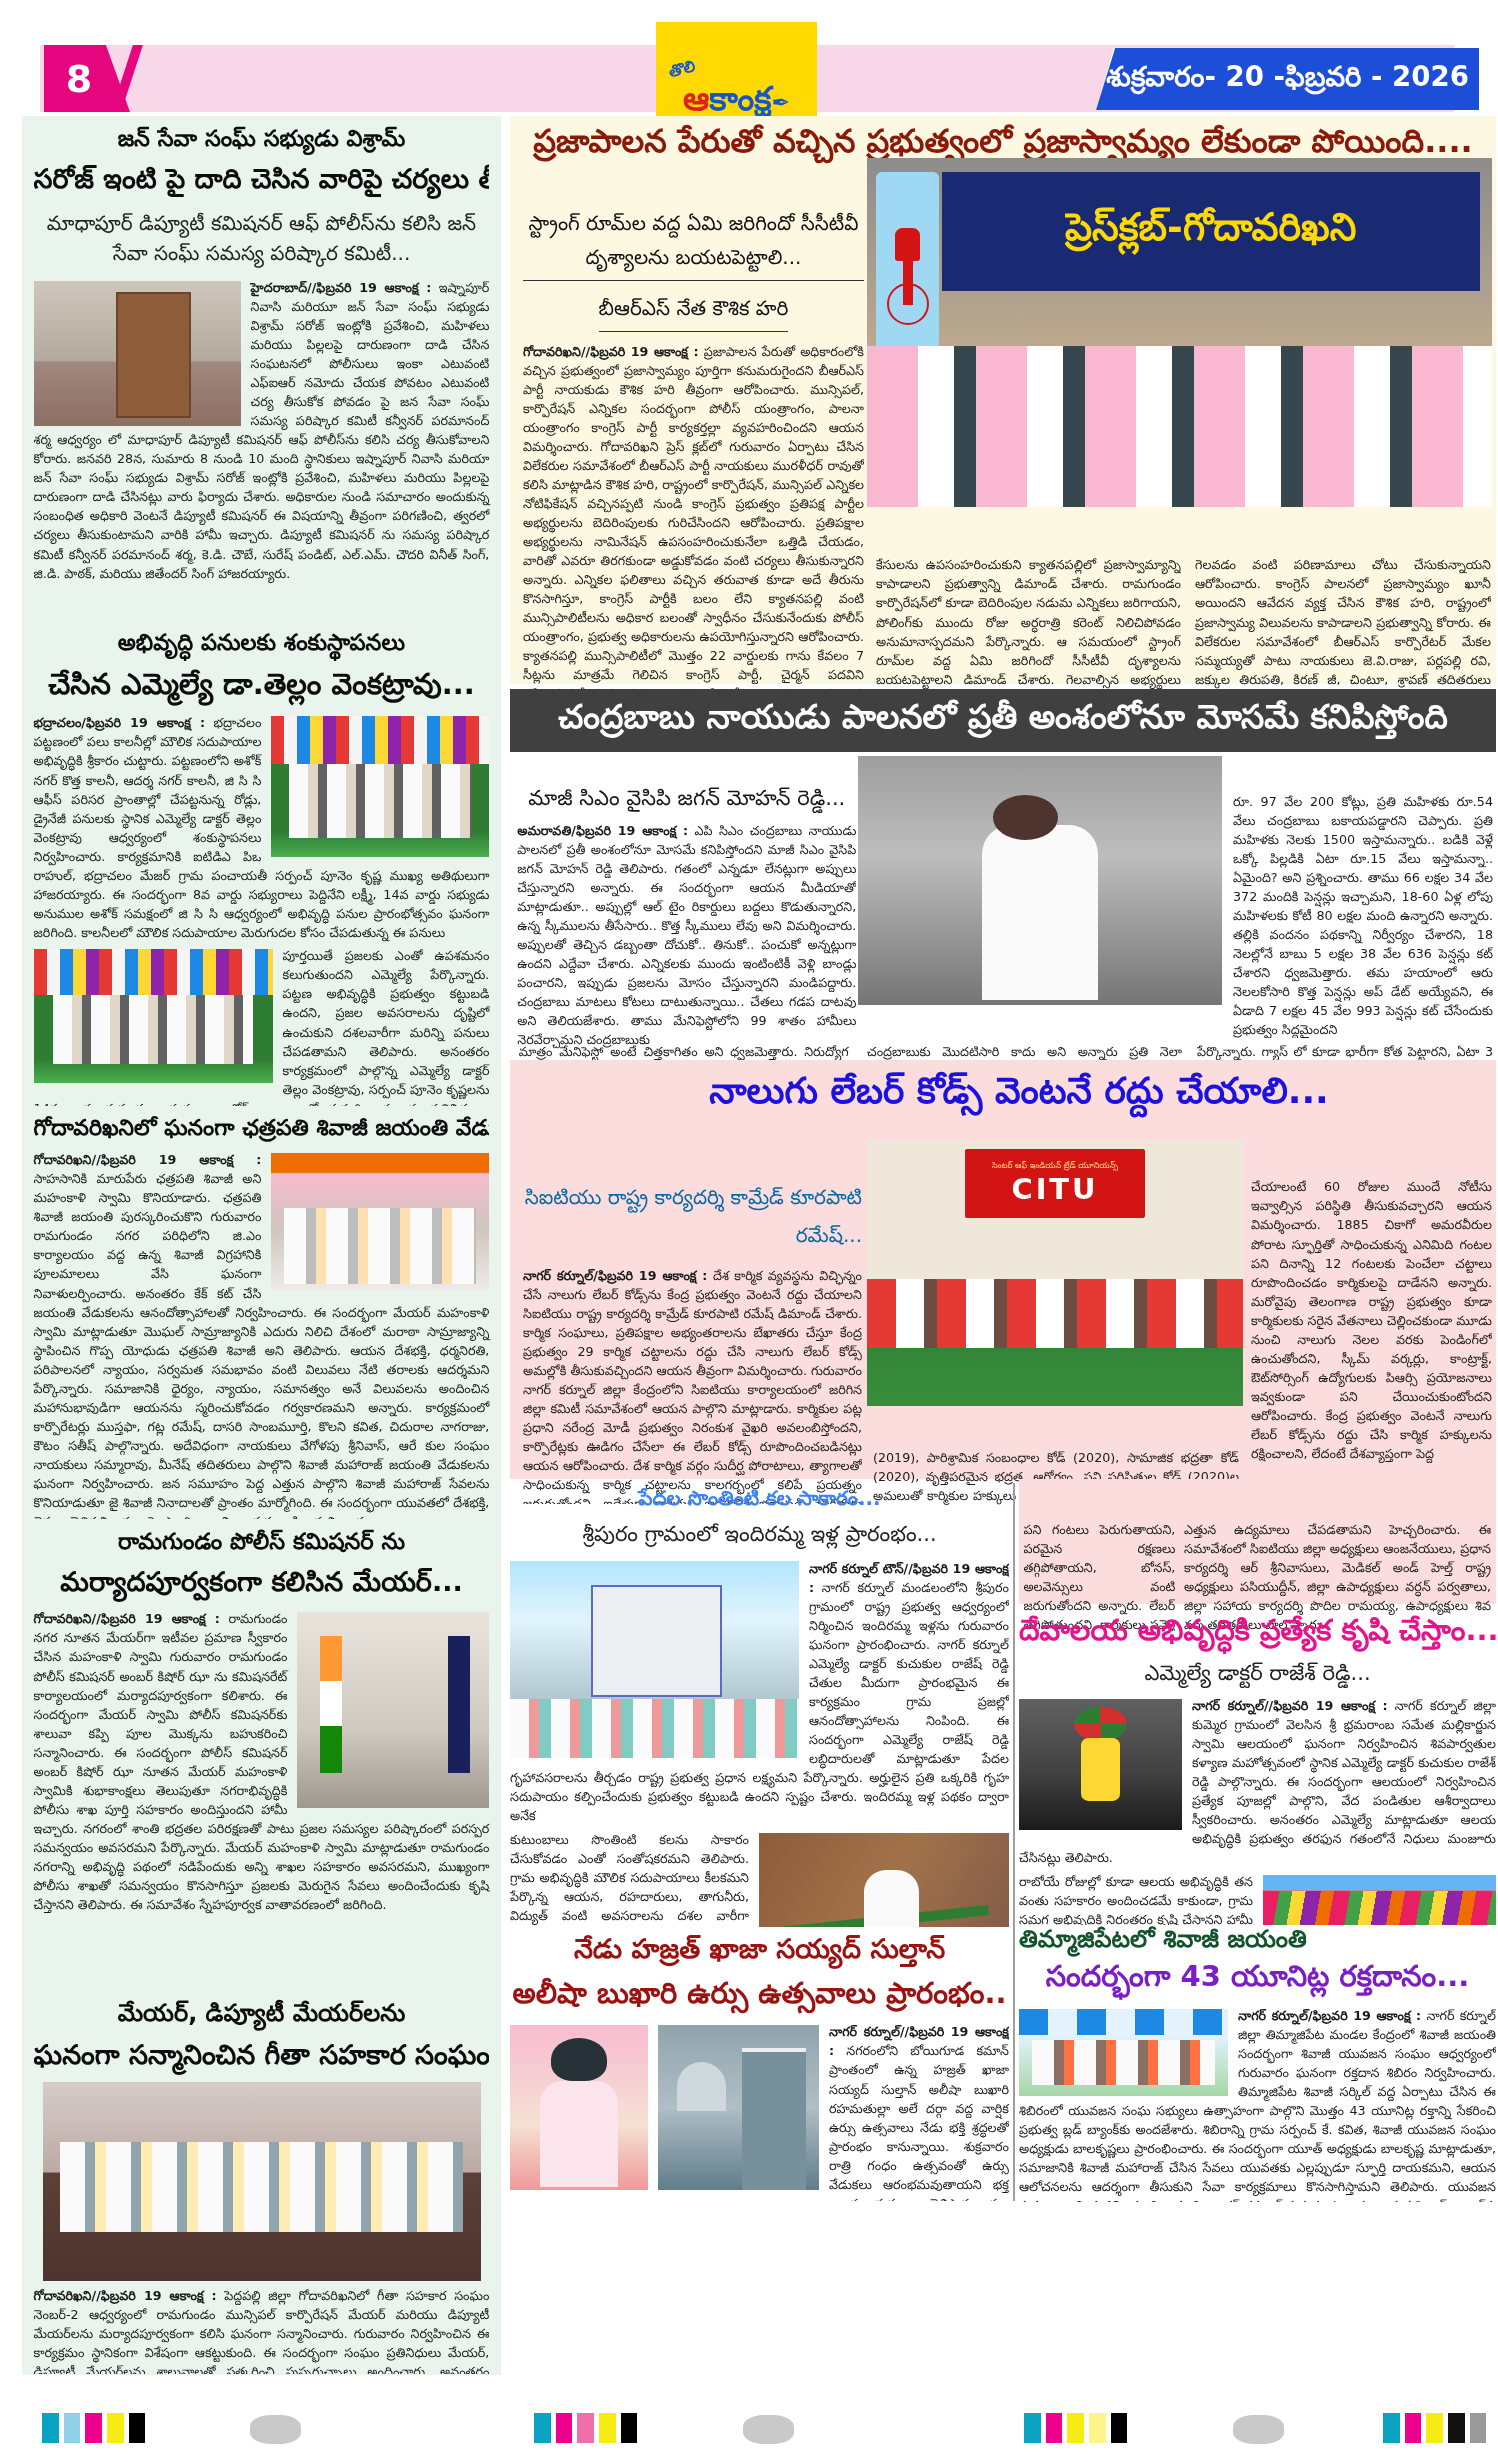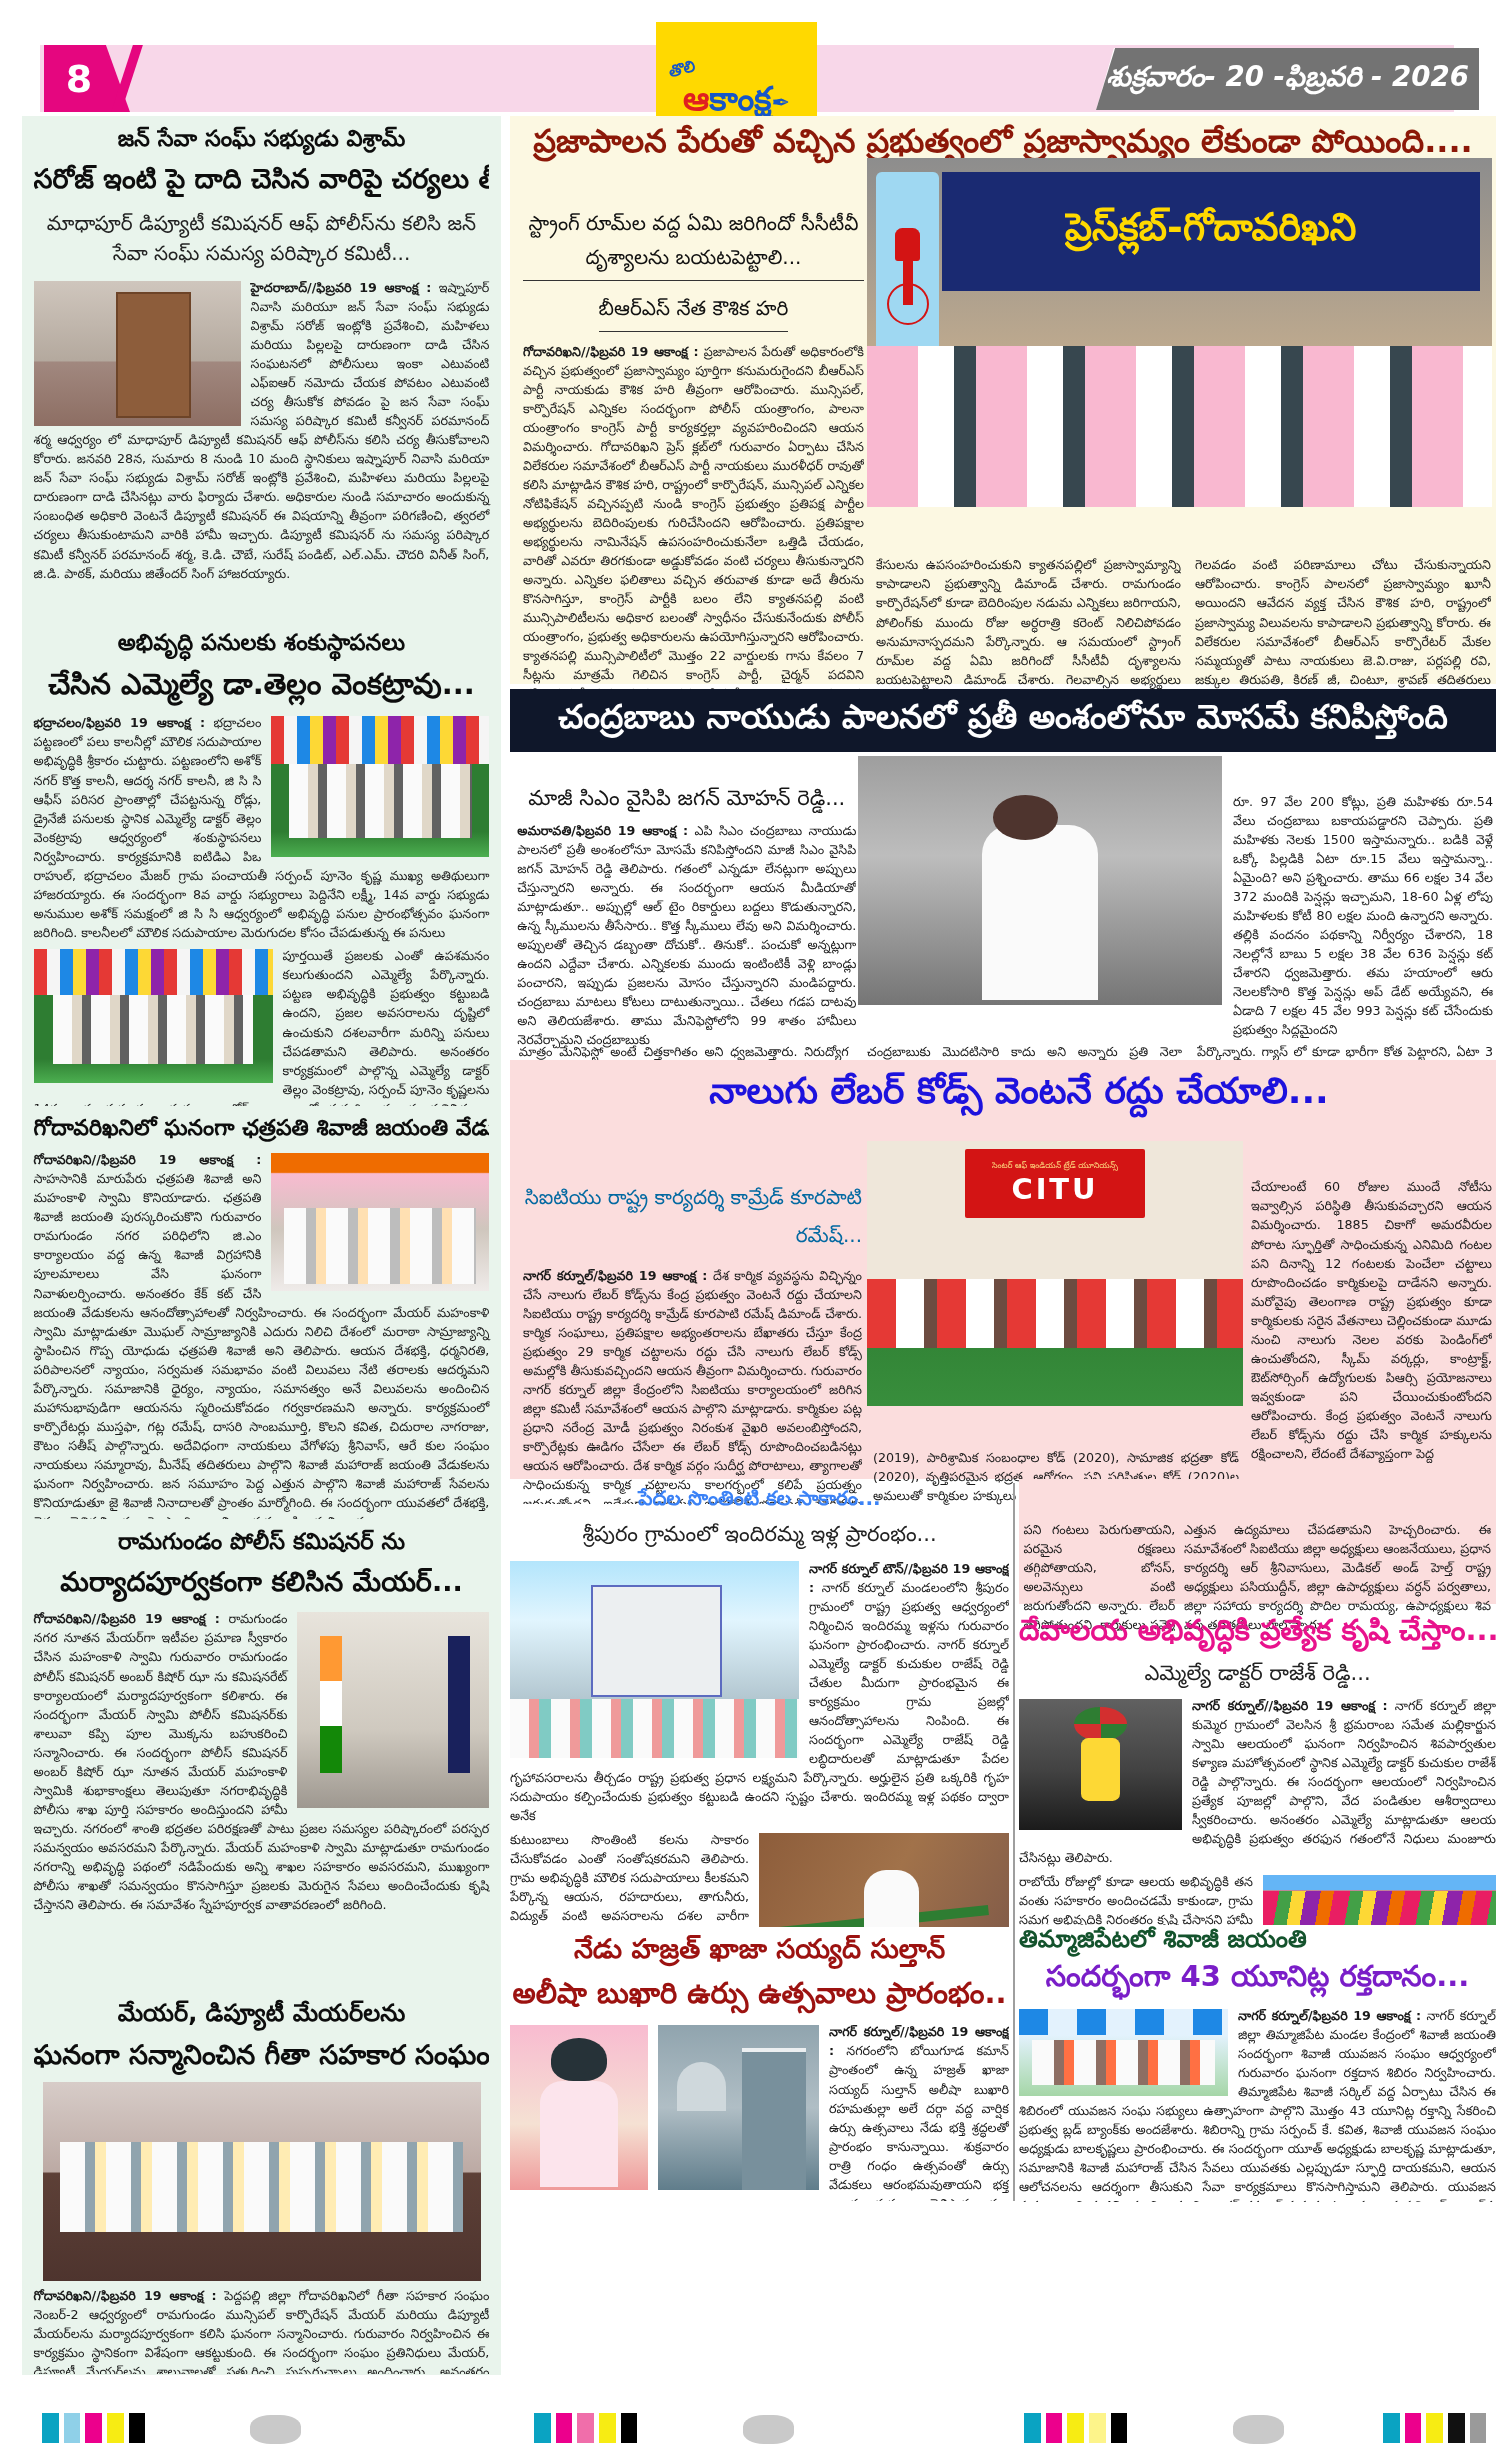--- a/index.html
+++ b/index.html
@@ -13,23 +13,23 @@
            display:flex;align-items:center;justify-content:center;}
   .pagenum span{color:#fff;font-size:38px;font-weight:bold;margin-right:16px;}
   .pagestripe{left:122px;top:45px;width:10px;height:67px;background:#e5067f;transform:skewX(-18deg);}
   .logo{left:656px;top:22px;width:161px;height:136px;background:#ffd900;display:flex;
         flex-direction:column;align-items:center;justify-content:center;}
   .logo-top{color:#1656c8;font-size:16px;font-weight:bold;transform:rotate(-14deg);align-self:flex-start;margin-left:13px;}
   .logo-main{font-size:33px;font-weight:bold;color:#1656c8;white-space:nowrap;line-height:1;}
   .logo-main .red{color:#e02020;}
   .pen{font-size:22px;color:#1656c8;}
   .logo-rule{width:109px;height:3.6px;background:#1656c8;margin-top:2.9px;}
-  .datebox{left:1096px;top:48px;width:383px;height:62px;background:#737373;
+  .datebox{left:1096px;top:48px;width:383px;height:62px;background:#1d4ed8;
            clip-path:polygon(5% 0,100% 0,100% 100%,0 100%);
-           display:flex;align-items:center;justify-content:center;font-style:italic;}
+           display:flex;align-items:center;justify-content:center;}
   .datebox span{color:#fff;font-size:27.6px;font-weight:bold;white-space:nowrap;}
   .datestripe{left:1105px;top:48px;width:7.3px;height:62px;background:#fff;transform:skewX(-16deg);}
   
   p.body{font-size:12.7px;line-height:1.5;text-align:justify;margin:4.4px 0;}
   .dl{font-weight:bold;}
   .photo{position:relative;overflow:hidden;background:linear-gradient(160deg,#b9a48c,#8e8070 60%,#6f6557);}
   
   .mint{left:22px;top:116px;width:479px;height:2259px;background:#e9f4ec;}
   .la{position:relative;overflow:hidden;padding:4.4px 11.6px;box-sizing:border-box;}
   .lh-s{font-size:22.5px;font-weight:bold;text-align:center;margin:4.4px 0;color:#0d0d0d;white-space:nowrap;overflow:hidden;}
@@ -102,21 +102,21 @@
   .citu-banner{position:absolute;left:26%;top:3%;width:48%;height:26%;background:#d31414;border-radius:2px;
      display:flex;flex-direction:column;align-items:center;justify-content:center;}
   .citu-banner .small{color:#ffe082;font-size:8px;white-space:nowrap;overflow:hidden;max-width:95%;}
   .citu-banner .big{color:#ffffff;font-size:29px;font-weight:bold;letter-spacing:2.9px;}
   
   .cream{left:510px;top:116px;width:986px;height:568px;background:#fcf8e2;}
   .m1-head{position:absolute;left:0;top:5.8px;width:100%;text-align:center;color:#8c1808;
      font-size:32px;font-weight:bold;white-space:nowrap;overflow:hidden;}
   .m1-sub{font-size:20px;color:#111;text-align:center;line-height:1.7;}
   .m1-sub .u{display:inline-block;border-bottom:1.5px solid #333;padding-bottom:5.8px;}
-  .redband{left:510px;top:689px;width:986px;height:63px;background:#0f172a;display:flex;align-items:center;justify-content:center;}
+  .redband{left:510px;top:689px;width:986px;height:63px;background:#404040;display:flex;align-items:center;justify-content:center;}
   .redband span{color:#fff;font-size:33px;font-weight:bold;white-space:nowrap;overflow:hidden;}
   .pinkbox{background:#fbdddd;}
   .m3-head{position:absolute;left:0;top:10px;width:100%;text-align:center;color:#1d12dd;
      font-size:36px;font-weight:bold;white-space:nowrap;overflow:hidden;padding-left:16px;}
   .m3-sub{font-size:20px;text-align:right;line-height:1.9;color:#0369a1;}
   .greenhead{color:#3b82f6;font-size:20px;font-weight:bold;text-align:center;white-space:nowrap;overflow:hidden;}
   .m4-sub{font-size:21px;text-align:center;color:#222;margin-top:7.3px;}
   .maroonhead{color:#9c1210;font-size:27px;font-weight:bold;text-align:center;white-space:nowrap;overflow:hidden;line-height:1.6;}
   .magentahead{color:#e8128c;font-size:29px;font-weight:bold;text-align:center;white-space:nowrap;overflow:hidden;}
   .purplehead1{color:#14532d;font-size:24px;font-weight:bold;text-align:left;white-space:nowrap;overflow:hidden;}

